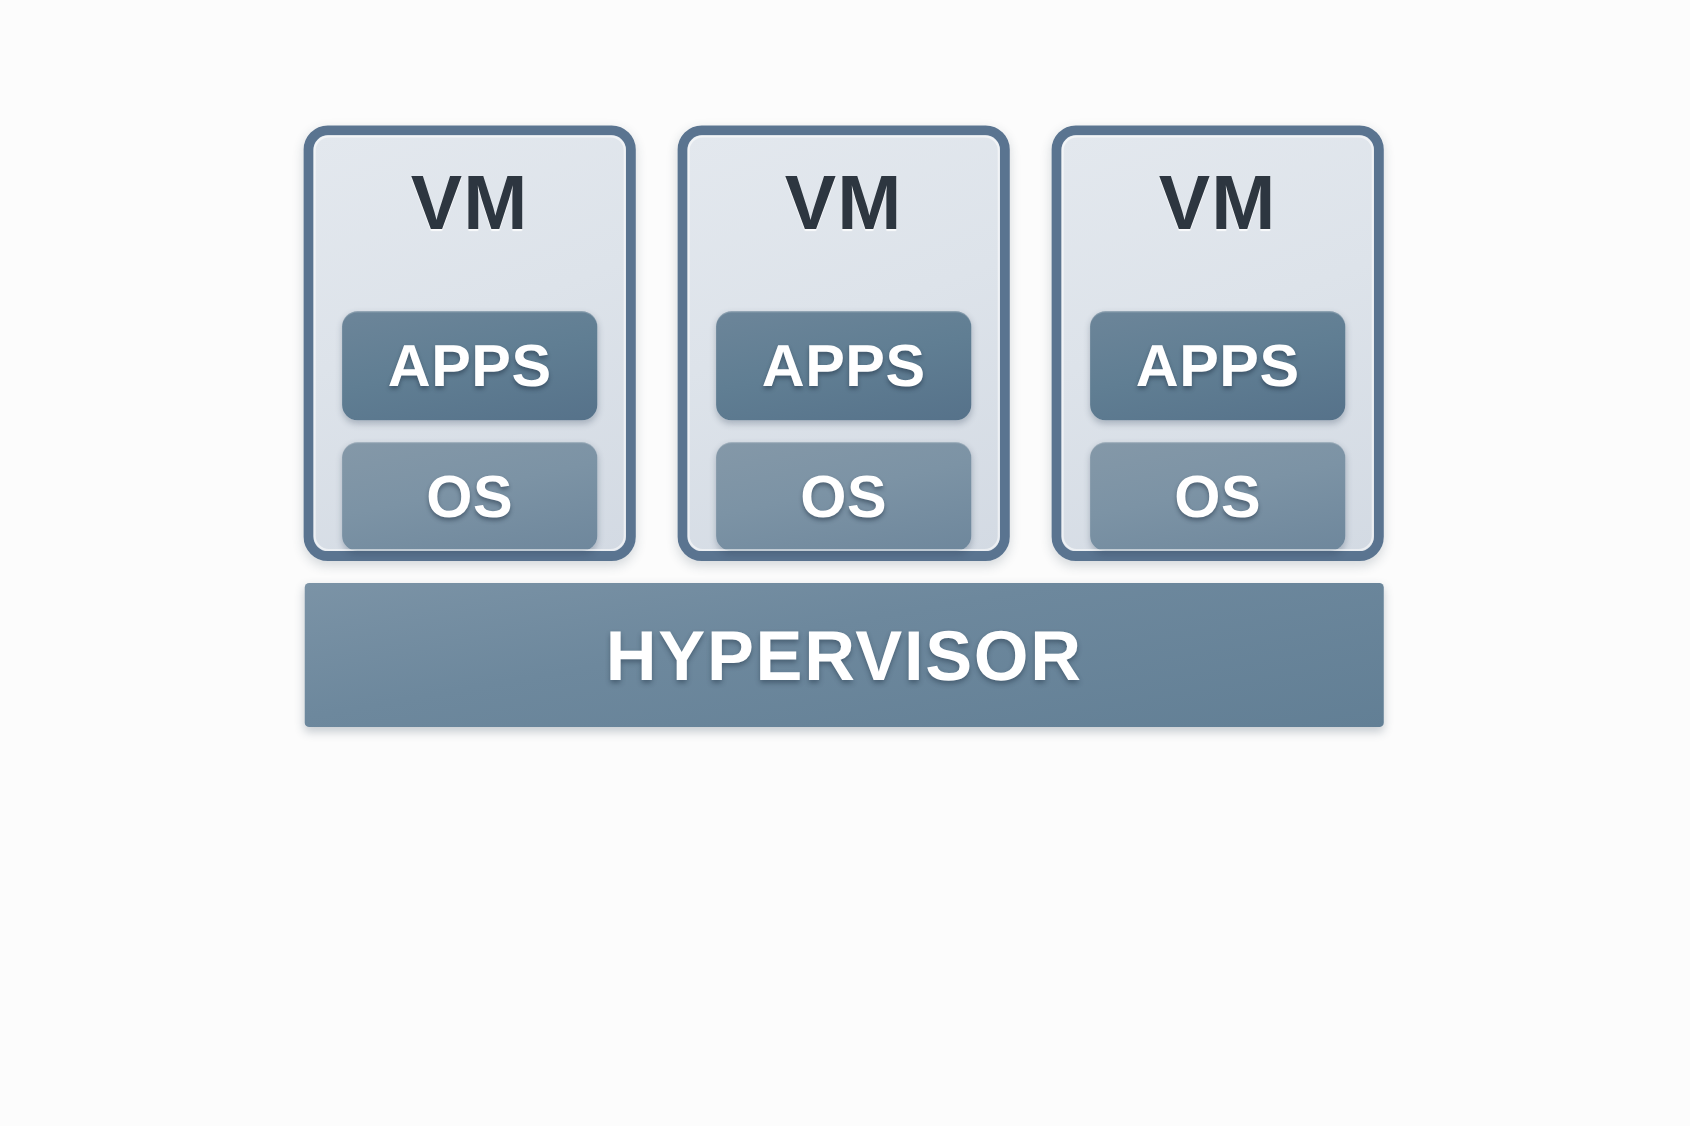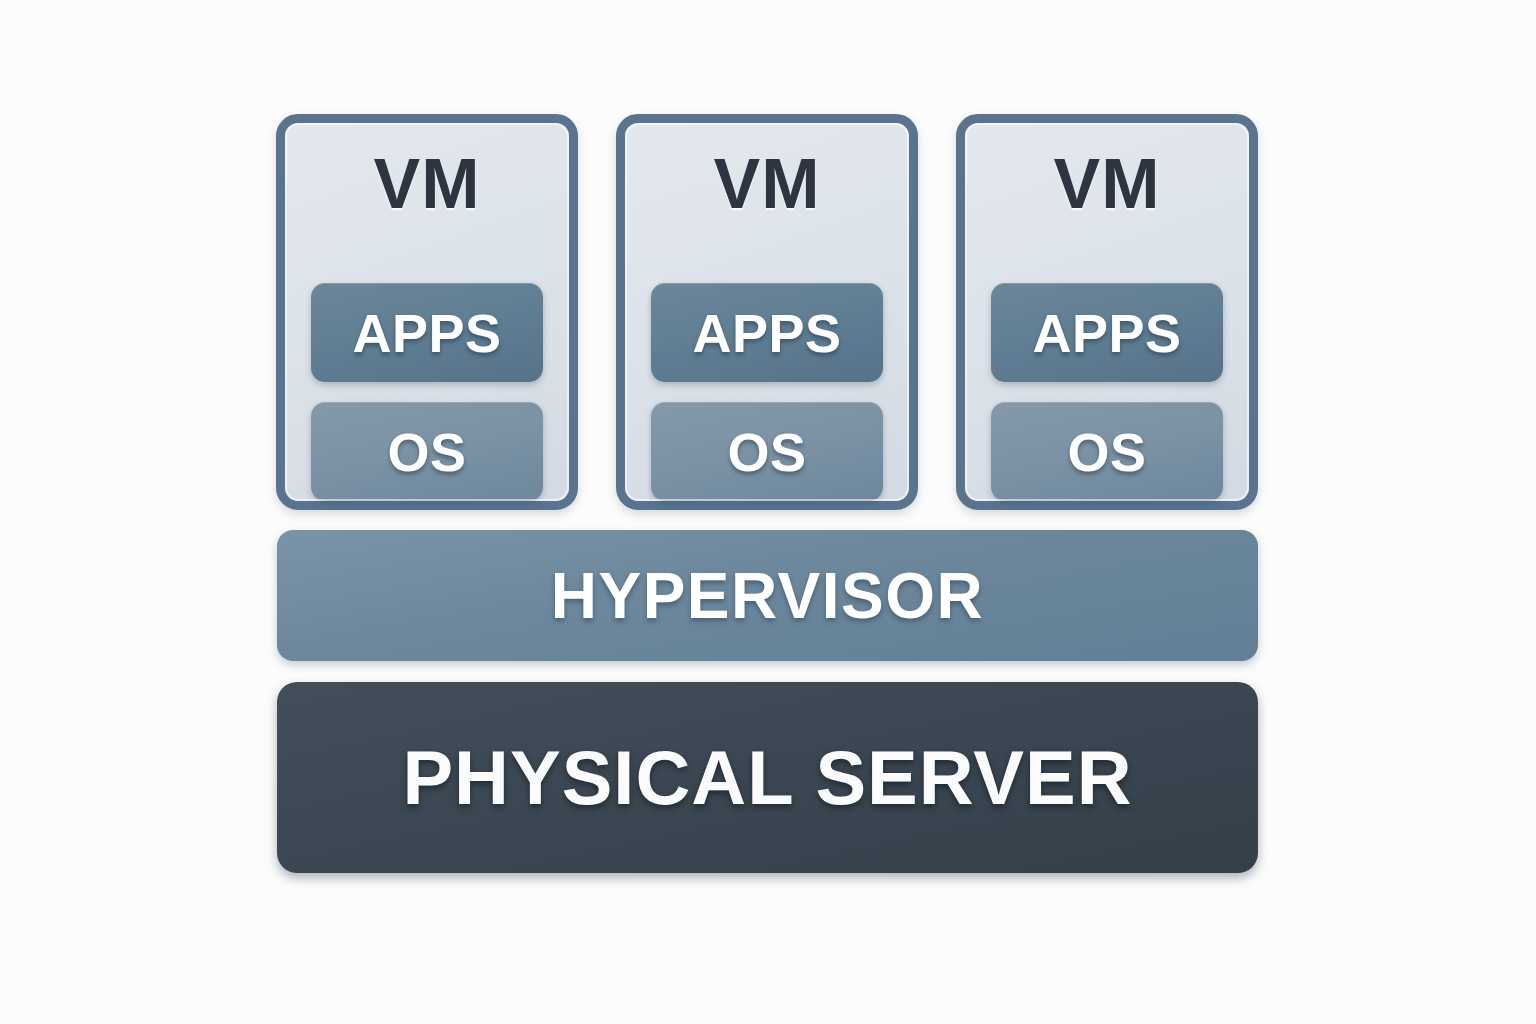--- a/index.html
+++ b/index.html
@@ -94,21 +94,21 @@
     text-align: center;
   }
 
   
   .hypervisor-bar {
     position: absolute;
     left: 277px;
     top: 530px;
     width: 981px;
     height: 131px;
-    border-radius: 16px;
+    border-radius: 4px;
     background: linear-gradient(170deg, #7b93a6 0%, #6d889d 40%, #627f95 100%);
     box-shadow: 0 4px 9px rgba(45, 65, 85, 0.25);
     display: flex;
     align-items: center;
     justify-content: center;
     box-sizing: border-box;
   }
 
   .hypervisor-label {
     font-size: 64px;
@@ -166,17 +166,14 @@
       <div class="vm-inner-box box-apps">APPS</div>
       <div class="vm-inner-box box-os">OS</div>
     </div>
 
   </div>
 
   <div class="hypervisor-bar">
     <span class="hypervisor-label">HYPERVISOR</span>
   </div>
 
-  <div class="physical-bar">
-    <span class="physical-label">PHYSICAL SERVER</span>
-  </div>
 
 </div>
 
 </body></html>

